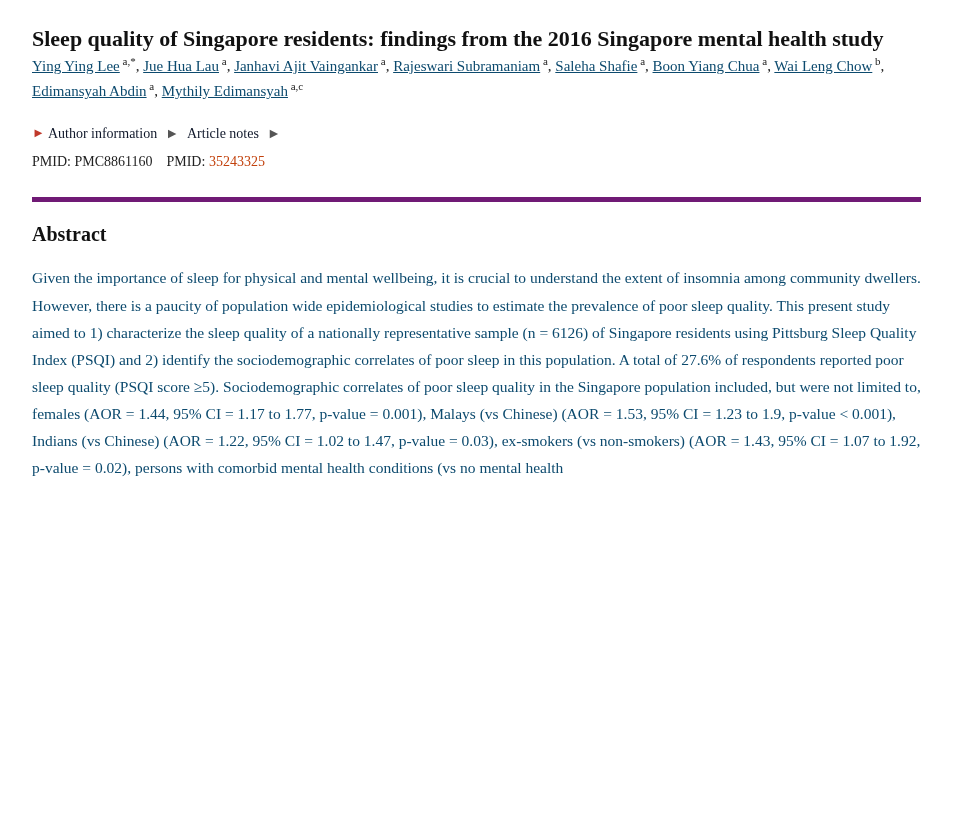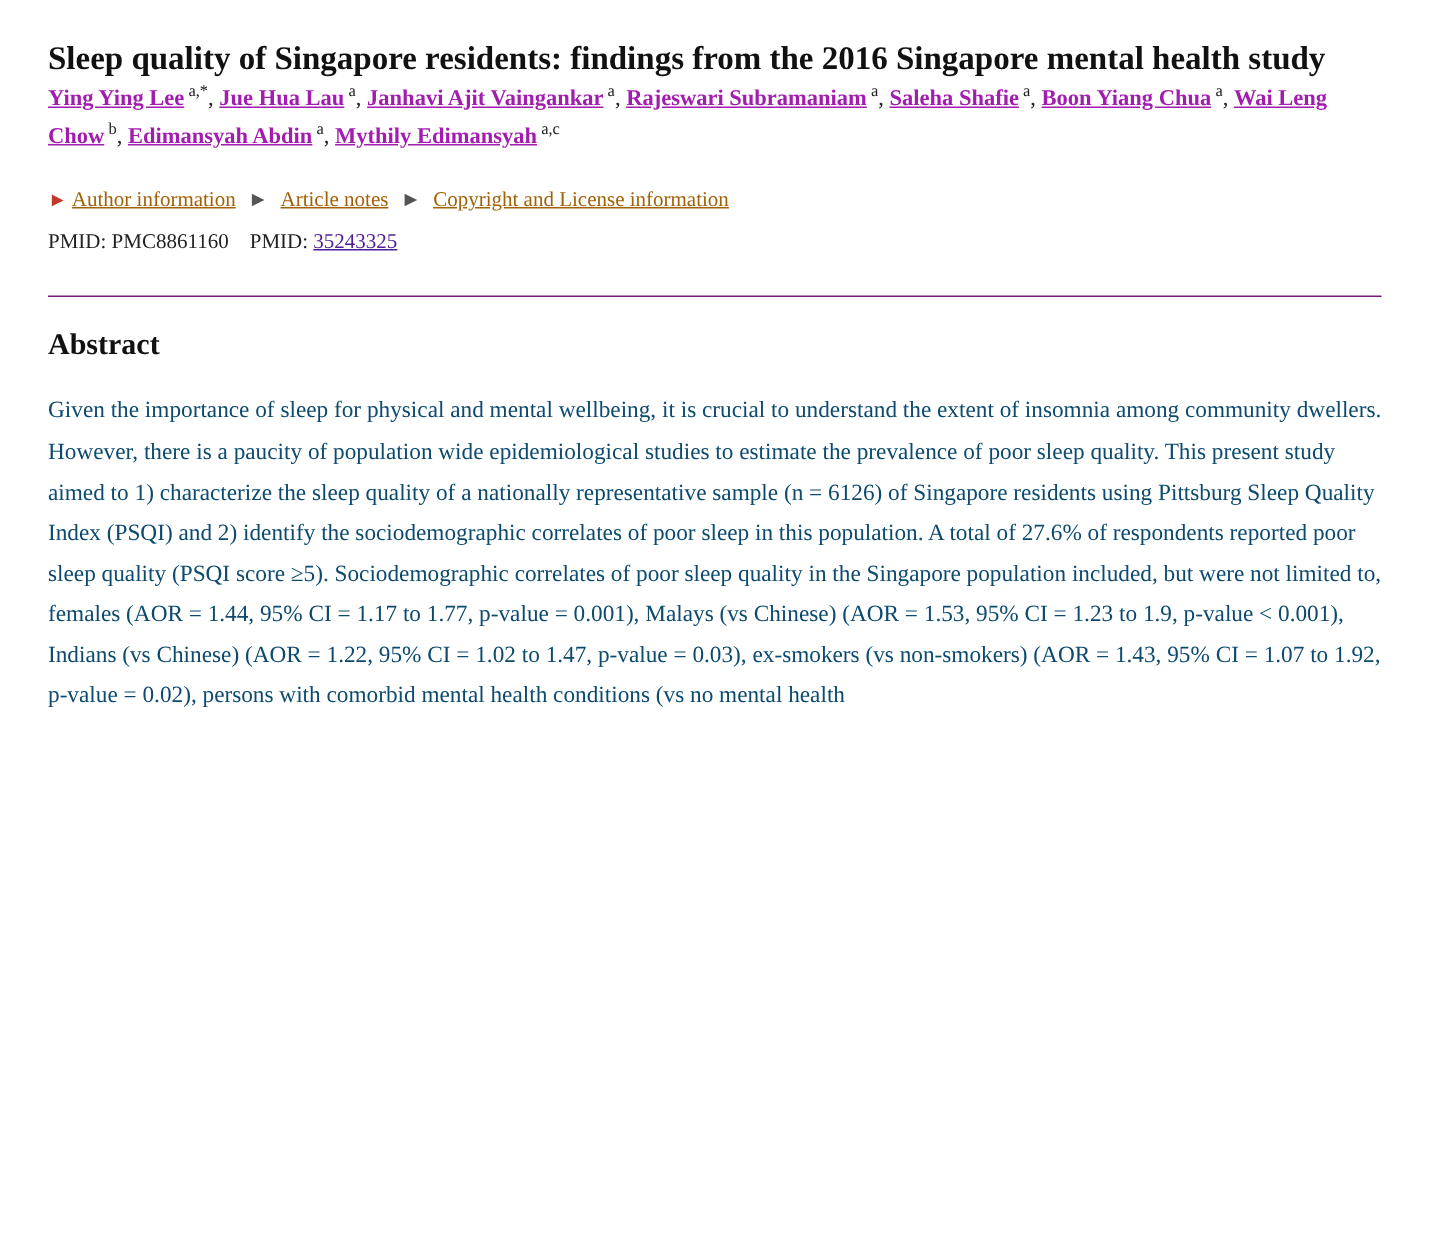--- a/index.html
+++ b/index.html
@@ -26,24 +26,23 @@
     }
 
     .authors-line {
       font-size: 15px;
       line-height: 1.7;
       margin-bottom: 18px;
       color: #222;
     }
 
     .authors-line a {
-      color: #a21caf;
+      color: #0c4a6e;
       text-decoration: underline;
       cursor: pointer;
-      font-weight: bold;
     }
 
     .authors-line sup {
       font-size: 11px;
       vertical-align: super;
       line-height: 0;
     }
 
     .meta-links {
       display: flex;
@@ -61,43 +60,41 @@
       color: #1a5276;
       cursor: pointer;
     }
 
     .meta-link-item .arrow {
       color: #c0392b;
       font-size: 13px;
     }
 
     .meta-link-item span.link-text {
-      text-decoration: underline;
-      color: #a16207;
+      color: #0f172a;
     }
 
     .meta-link-separator {
       color: #555;
       margin: 0 4px;
     }
 
     .pmid-line {
       font-size: 14px;
       color: #222;
       margin-bottom: 24px;
     }
 
     .pmid-line a {
-      color: #4c1d95;
-      text-decoration: underline;
+      color: #c2410c;
       cursor: pointer;
     }
 
     .abstract-section {
-      border-top: 1px solid #701a75;
+      border-top: 5px solid #701a75;
       padding-top: 16px;
     }
 
     .abstract-heading {
       font-size: 20px;
       font-weight: bold;
       margin-bottom: 14px;
       color: #111;
     }
 
@@ -128,23 +125,20 @@
 <div class="meta-links">
   <span class="meta-link-item">
     <span class="arrow">►</span>
     <span class="link-text">Author information</span>
   </span>
   <span class="meta-link-separator">►</span>
   <span class="meta-link-item">
     <span class="link-text">Article notes</span>
   </span>
   <span class="meta-link-separator">►</span>
-  <span class="meta-link-item">
-    <span class="link-text">Copyright and License information</span>
-  </span>
 </div>
 
 <div class="pmid-line">
   <span>PMID:</span>
   <span> </span><span>PMC8861160</span>
   &nbsp;&nbsp;
   <span>PMID:</span>
   <span> </span><a>35243325</a>
 </div>
 

